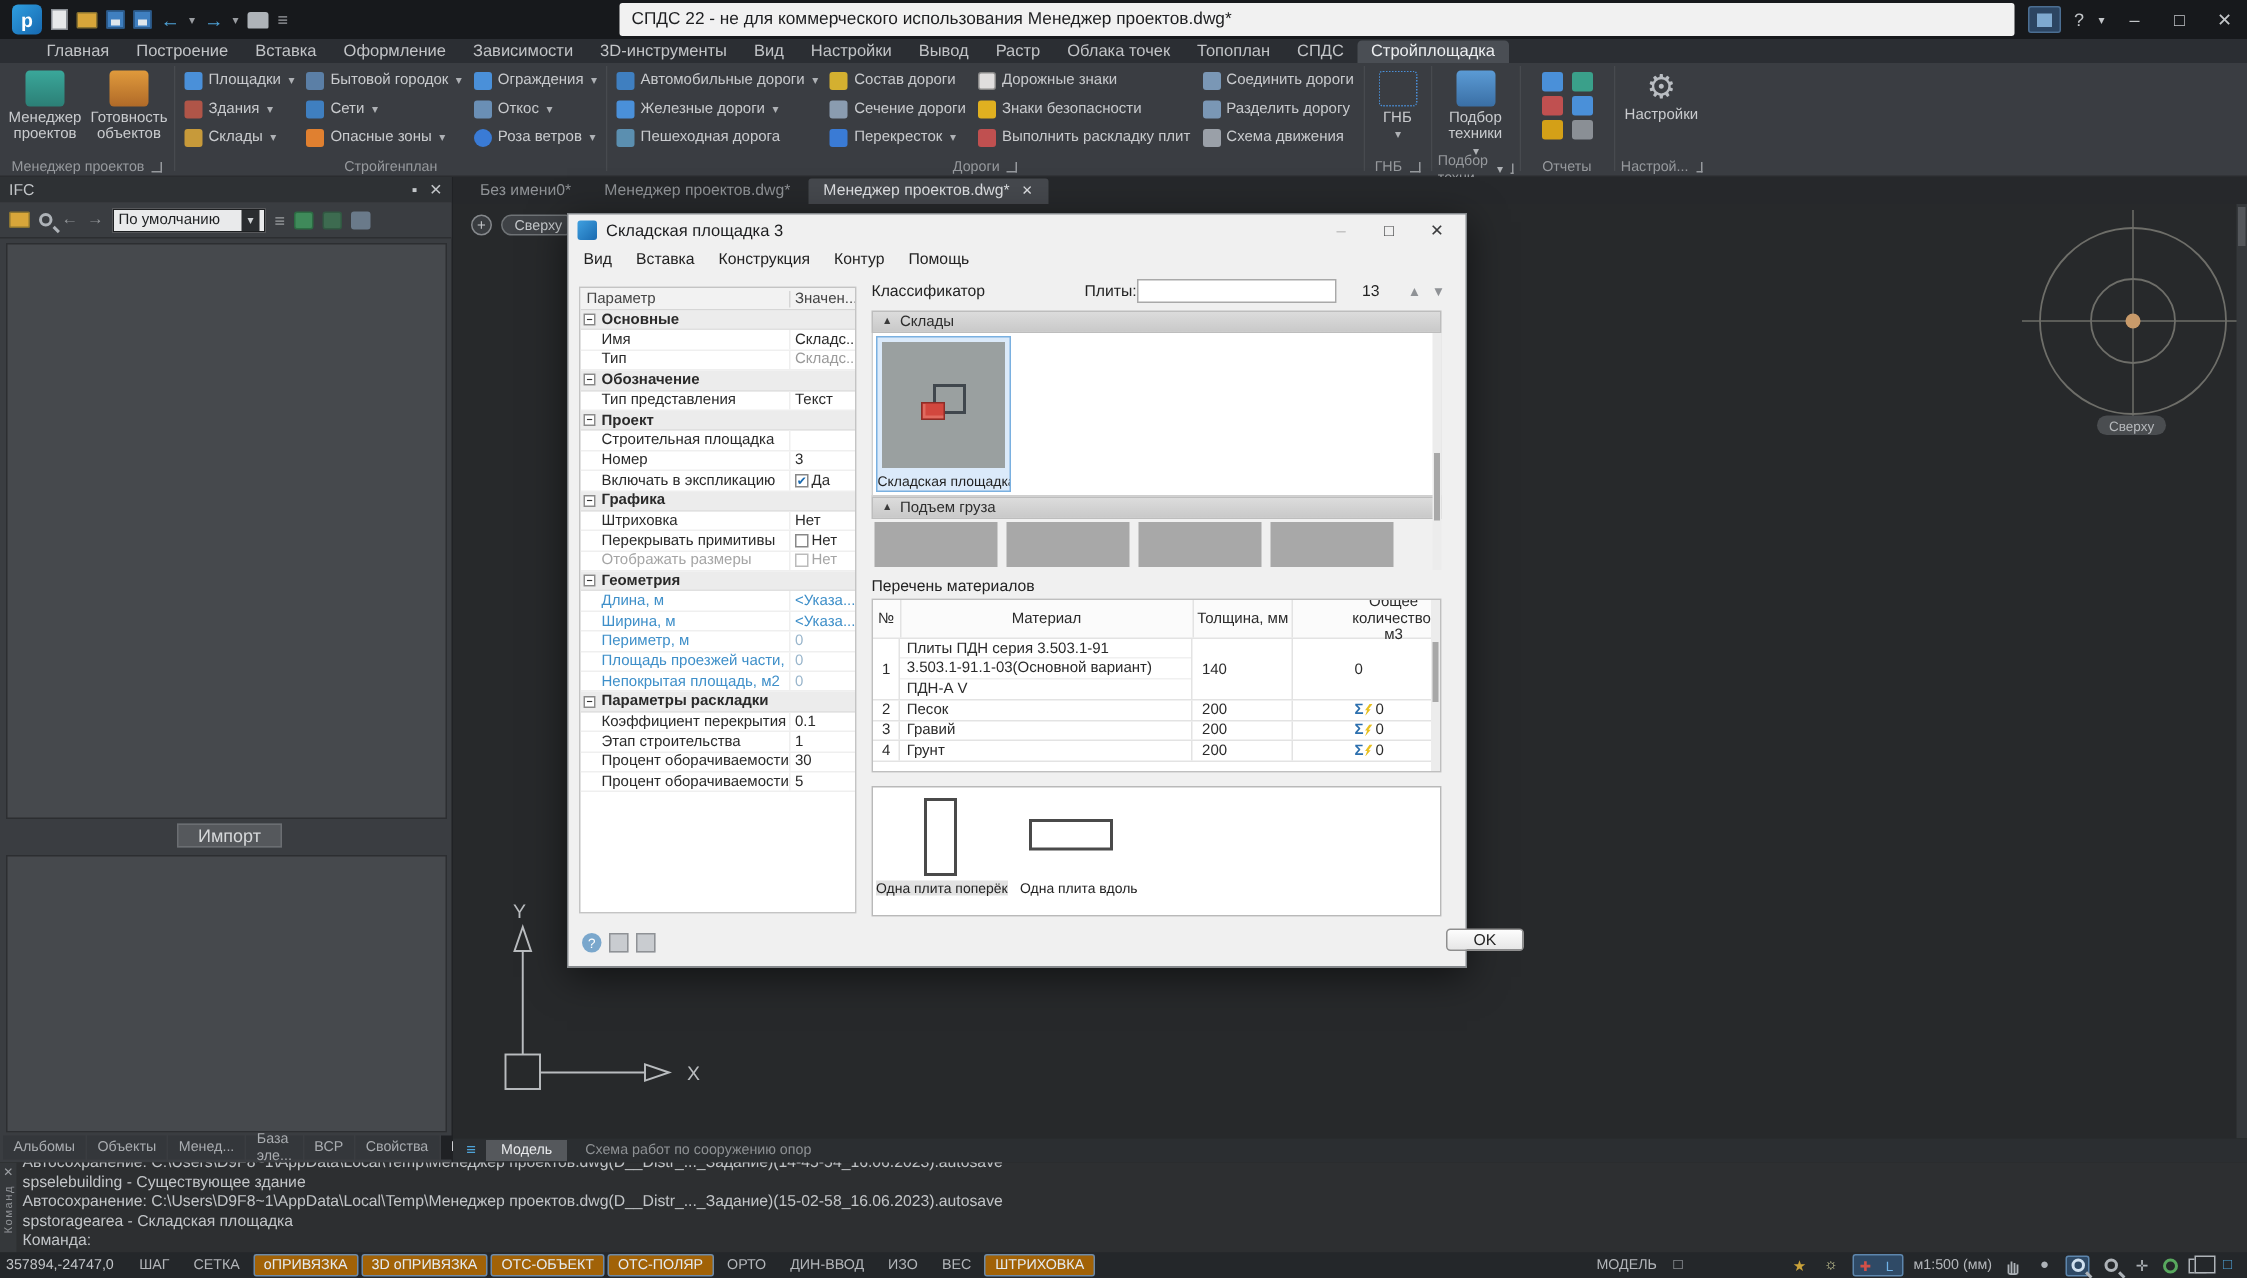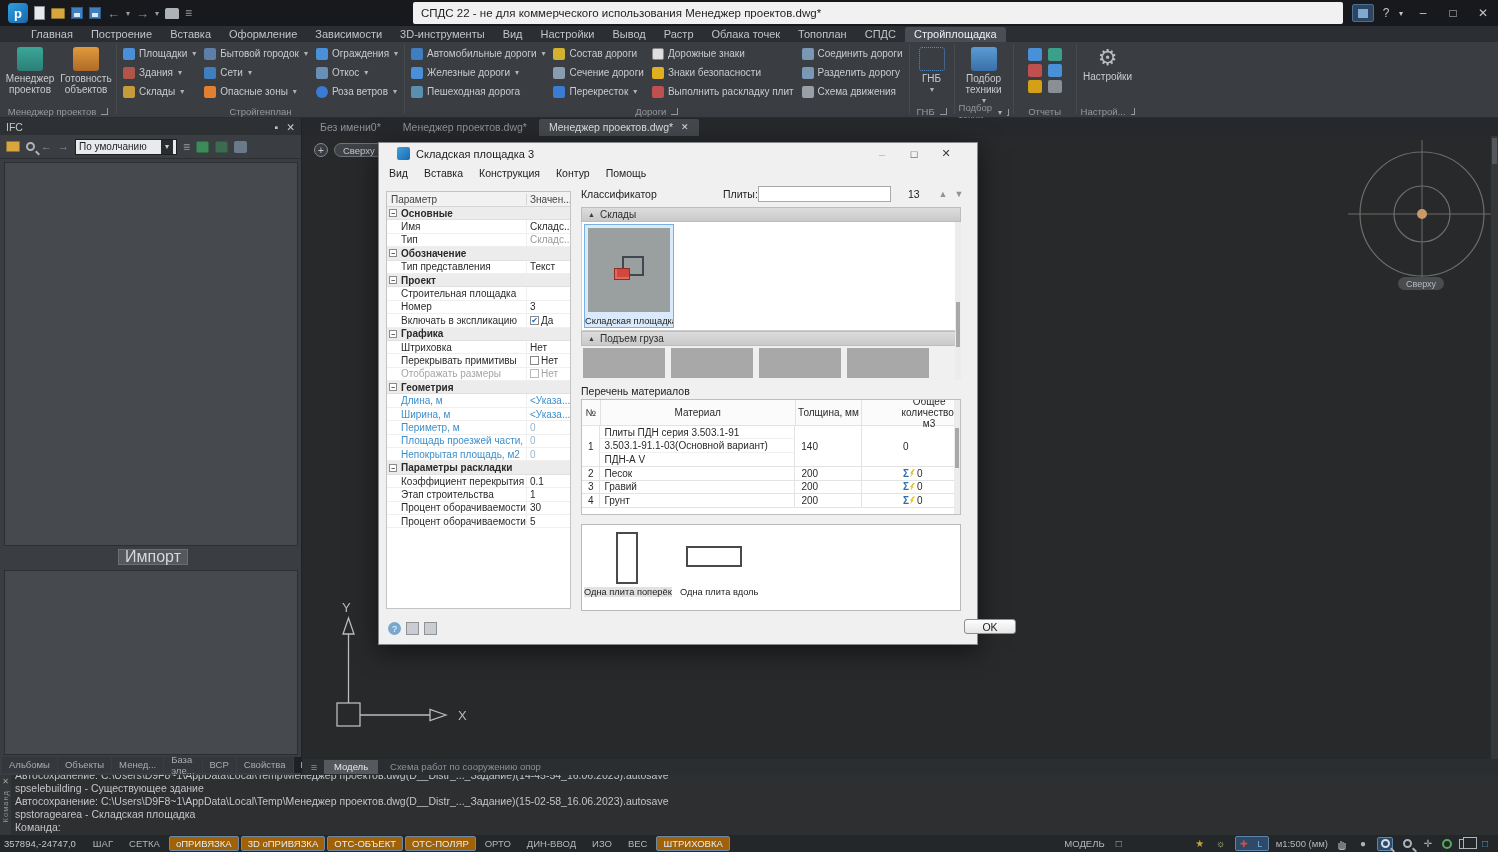--- a/index.html
+++ b/index.html
@@ -51,21 +51,21 @@
   #ifc{position:absolute;left:0;top:118px;width:302px;height:657px;background:#3a3d41;border-right:1px solid #202225;}
   .ifc-hd{height:17px;background:#2e3134;display:flex;align-items:center;padding:0 6px;color:#c3c6c9;font-size:10.5px;}
   .ifc-hd .sp{flex:1;}
   .ifc-tools{height:24px;display:flex;align-items:center;gap:6px;padding:0 6px;background:#3a3d41;border-bottom:1px solid #2c2e31;}
   .mag{width:9px;height:9px;border:2px solid #aeb3b8;border-radius:50%;position:relative;}
   .mag::after{content:"";position:absolute;width:5px;height:2px;background:#aeb3b8;transform:rotate(45deg);left:7px;top:8px;}
   .combo{width:102px;height:16px;background:#e9eaeb;border:1px solid #1d1f21;color:#1d1f21;font-size:10px;display:flex;align-items:center;padding:0 3px;}
   .combo .cdd{margin-left:auto;width:12px;height:14px;background:#2a2d30;color:#cfd2d5;font-size:8px;display:flex;align-items:center;justify-content:center;}
   .greenic{width:13px;height:12px;background:#3f8a5a;border-radius:2px;border:1px solid #2c6b43;}
   .ifc-area1{position:absolute;left:4px;top:44px;width:294px;height:384px;background:#46494d;border:1px solid #2c2e31;}
-  .ifc-import{position:absolute;left:118px;top:431px;width:70px;height:16px;background:#55585c;border:1px solid #6b6e72;color:#d6d8da;font-size:16px;display:flex;align-items:center;justify-content:center;}
+  .ifc-import{position:absolute;left:118px;top:431px;width:70px;height:16px;background:#55585c;border:1px solid #6b6e72;color:#d6d8da;font-size:12px;display:flex;align-items:center;justify-content:center;}
   .ifc-area2{position:absolute;left:4px;top:452px;width:294px;height:185px;background:#46494d;border:1px solid #2c2e31;}
   .ifc-tabs{position:absolute;left:0;bottom:2px;width:302px;height:16px;display:flex;gap:1px;padding-left:2px;}
   .ifctab{background:#34373b;color:#a9acb0;font-size:9.5px;padding:1px 7px 2px;display:flex;align-items:center;}
   .ifctab.active{background:#1f2124;color:#d9dbde;}
 
   
   #main{position:absolute;left:302px;top:118px;width:1196px;height:657px;background:#26282b;}
   #doctabs{height:18px;display:flex;align-items:flex-end;gap:2px;padding-left:8px;background:#26282b;}
   .dtab{font-size:10.5px;color:#8e9195;padding:2px 10px 3px;white-space:nowrap;}
   .dtab.active{background:#45484d;color:#dcdee1;display:flex;gap:8px;align-items:center;border-radius:2px 2px 0 0;}
@@ -75,21 +75,21 @@
   .compass-pill{position:absolute;left:1096px;top:141px;height:13px;padding:0 8px;background:#4a4d50;border-radius:7px;color:#b6b9bc;font-size:9px;display:flex;align-items:center;}
   .vscroll{position:absolute;right:0;top:0;bottom:0;width:7px;background:#35383b;}
   .vscroll .thumb{position:absolute;top:2px;left:1px;width:5px;height:26px;background:#54575b;}
   #modeltabs{position:absolute;left:0;bottom:0;width:1196px;height:16px;background:#2b2e31;display:flex;align-items:center;gap:2px;padding-left:4px;}
   .mgrid{width:16px;height:12px;color:#4ea3d8;font-size:11px;line-height:1;display:flex;align-items:center;justify-content:center;}
   .modtab{font-size:9.5px;color:#8e9194;padding:1px 10px 2px;}
   .modtab.active{background:#55585c;color:#e8e9eb;}
 
   
   #dlg{position:absolute;left:378px;top:142px;width:600px;height:503px;background:#f0f0f0;border:1px solid #7e8And387;border:1px solid #85898d;box-shadow:0 6px 24px rgba(0,0,0,.55);z-index:10;}
-  .dlg-title{height:21px;display:flex;align-items:center;padding:0 18px;gap:6px;}
+  .dlg-title{height:21px;display:flex;align-items:center;padding:0 6px;gap:6px;}
   .dlg-ico{width:13px;height:13px;border-radius:2px;background:linear-gradient(135deg,#3fa0e0,#1a6ab0);}
   .dlg-title .txt{font-size:11px;color:#1b1c1e;flex:1;}
   .dlg-winbtn{width:26px;height:16px;display:flex;align-items:center;justify-content:center;color:#3a3b3d;font-size:11px;}
   .dlg-winbtn.dis{color:#b5b5b5;}
   .dlg-menu{height:18px;display:flex;align-items:center;gap:16px;padding:0 10px;font-size:10.5px;color:#222;}
   .pgrid{position:absolute;left:7px;top:48px;width:185px;height:418px;background:#fff;border:1px solid #c4c4c4;font-size:10px;color:#2a2a2a;overflow:hidden;}
   .phead{display:flex;height:15px;background:#f2f2f2;border-bottom:1px solid #d6d6d6;align-items:center;}
   .phead .l{flex:1;padding-left:4px;color:#444;}
   .phead .v{width:44px;border-left:1px solid #d6d6d6;padding-left:3px;color:#444;overflow:hidden;white-space:nowrap;}
   .prow{display:flex;height:13.4px;border-bottom:1px solid #efefef;align-items:center;}

